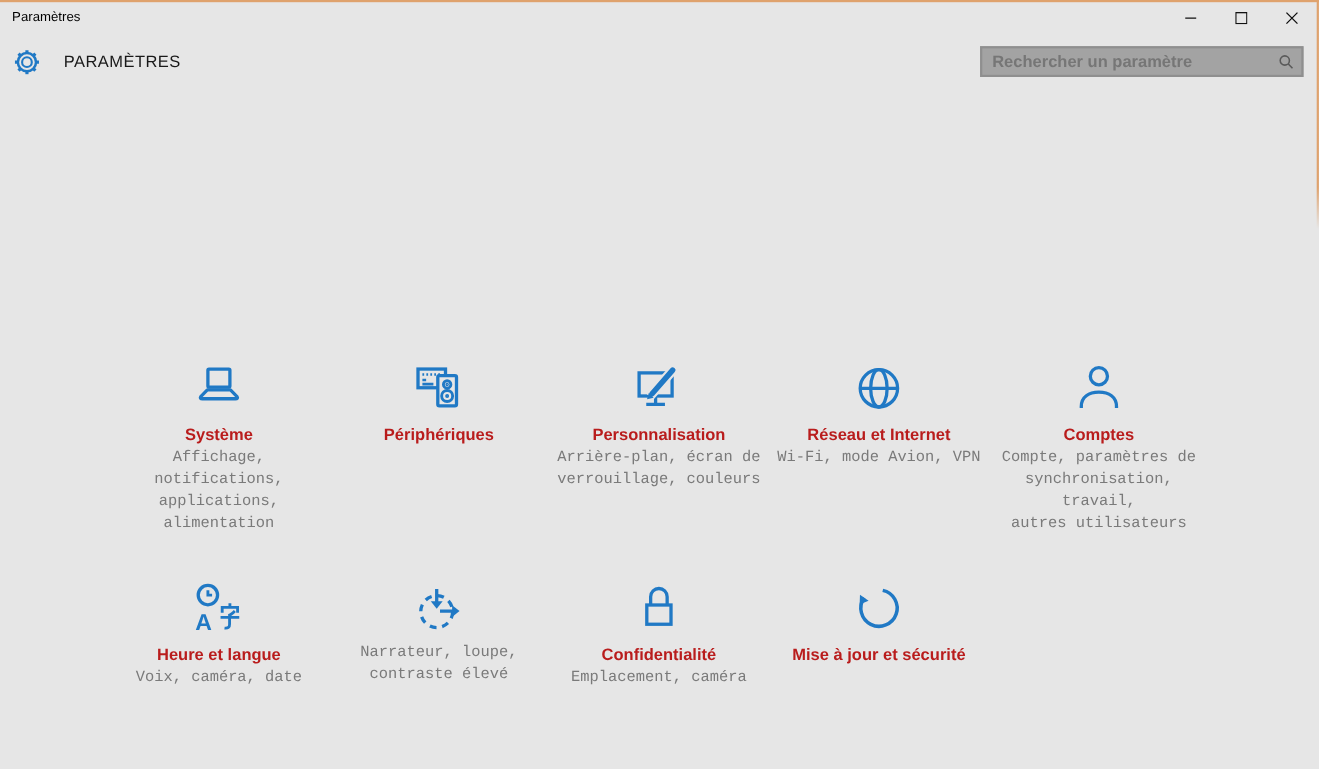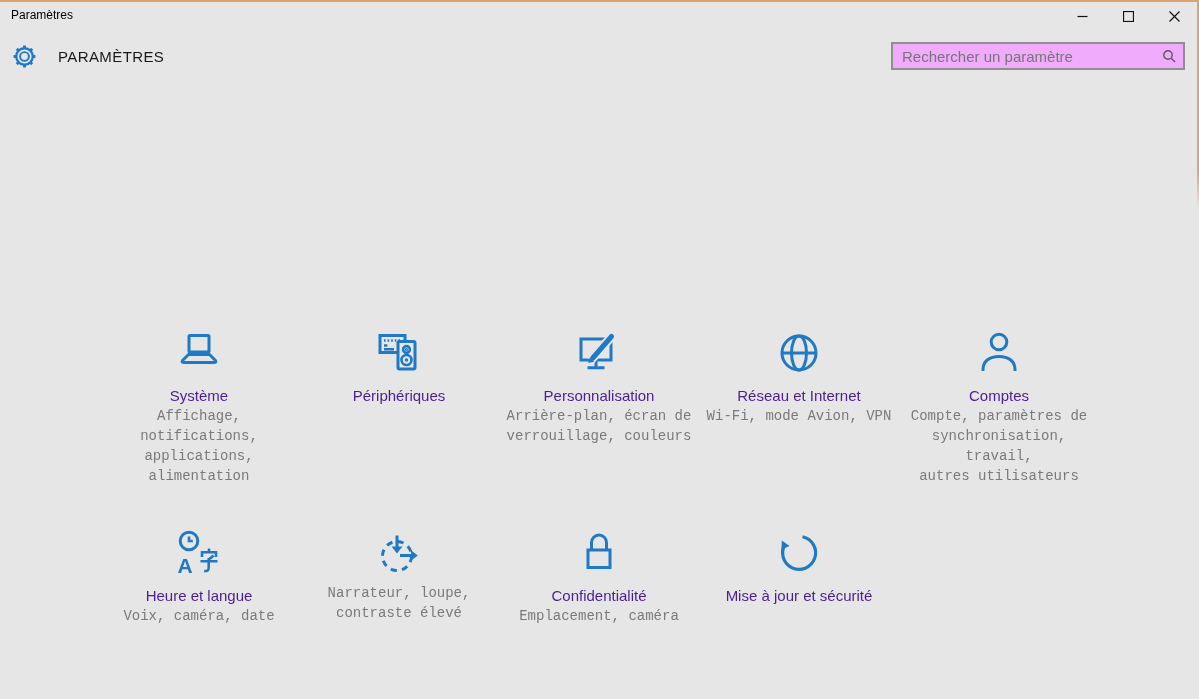--- a/index.html
+++ b/index.html
@@ -17,31 +17,31 @@
   .titlebar-title{position:absolute;left:11px;top:8px;font-size:12px;color:#000;}
   .caption-buttons{position:absolute;top:2px;right:2px;display:flex;}
   .caption-btn{width:46px;height:29px;display:flex;align-items:center;justify-content:center;
     background:transparent;border:none;padding:0;cursor:pointer;}
   .caption-btn svg{display:block;}
   
   .gear{position:absolute;left:13px;top:45px;color:var(--accent,#2079c5);}
   .app-title{position:absolute;left:58px;top:48px;font-size:15px;letter-spacing:.4px;color:#191919;}
   .search-wrap{position:absolute;left:891px;top:42px;width:294px;height:28px;}
   .search-input{width:100%;height:100%;box-sizing:border-box;border:2px solid #8f8f8f;
-    background:#f0abfc;padding:0 32px 0 9px;font-size:15px;color:#222;
-    font-family:"Liberation Sans",sans-serif;outline:none;}
+    background:#a3a3a3;padding:0 32px 0 9px;font-size:15px;color:#222;
+    font-family:"Liberation Sans",sans-serif;outline:none;font-weight:bold;}
   .search-input::placeholder{color:#767676;opacity:1;}
   .search-glyph{position:absolute;right:9px;top:7px;pointer-events:none;}
   
   .grid{position:absolute;left:99px;top:315px;display:grid;
     grid-template-columns:repeat(5,200px);grid-auto-rows:200px;}
   .tile{text-align:center;padding-top:10px;box-sizing:border-box;cursor:pointer;}
   .tile-icon{height:56px;display:flex;align-items:center;justify-content:center;
     color:var(--accent,#2079c5);}
-  .tile-title{margin-top:6px;font-size:15px;color:#4c1d95;}
+  .tile-title{margin-top:6px;font-size:15px;color:#b91c1c;font-weight:bold;}
   .tile-sub{margin-top:2px;font-size:14px;line-height:20px;color:#7a7a7a;white-space:pre-line;font-family:Liberation Mono, monospace;}
 </style>
 </head>
 <body style="--accent: #2079c5;">
 
 <div class="edge-top"></div>
 <div class="edge-right"></div>
 
 <div class="titlebar-title">Paramètres</div>
 

